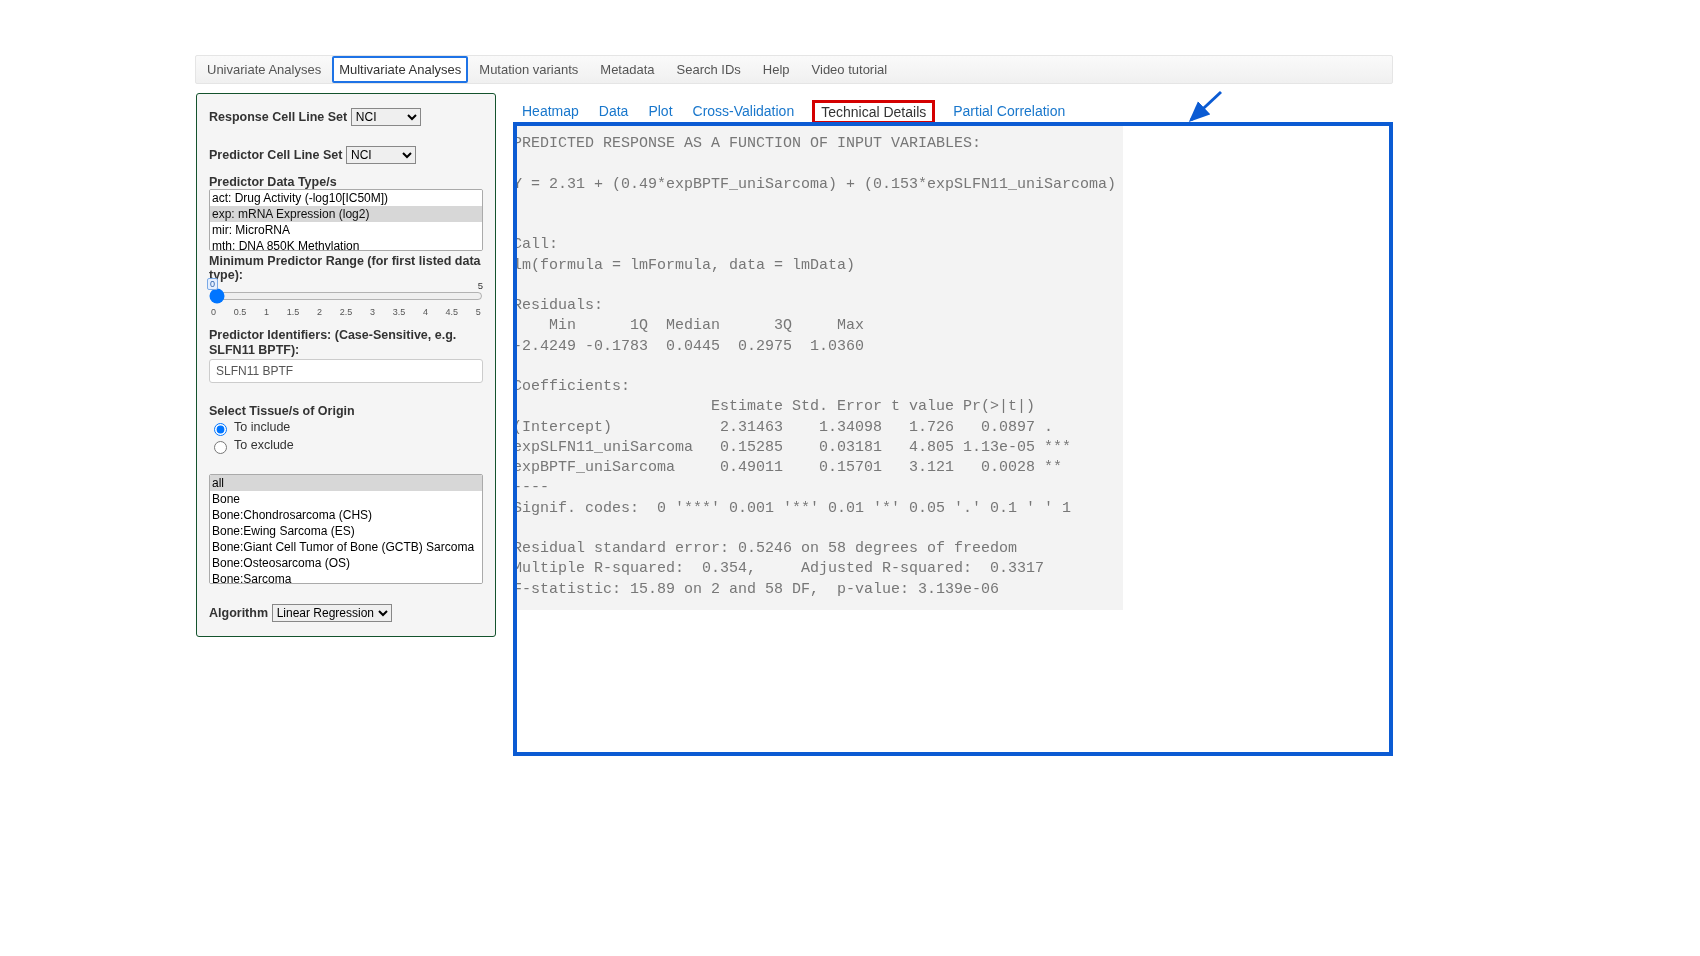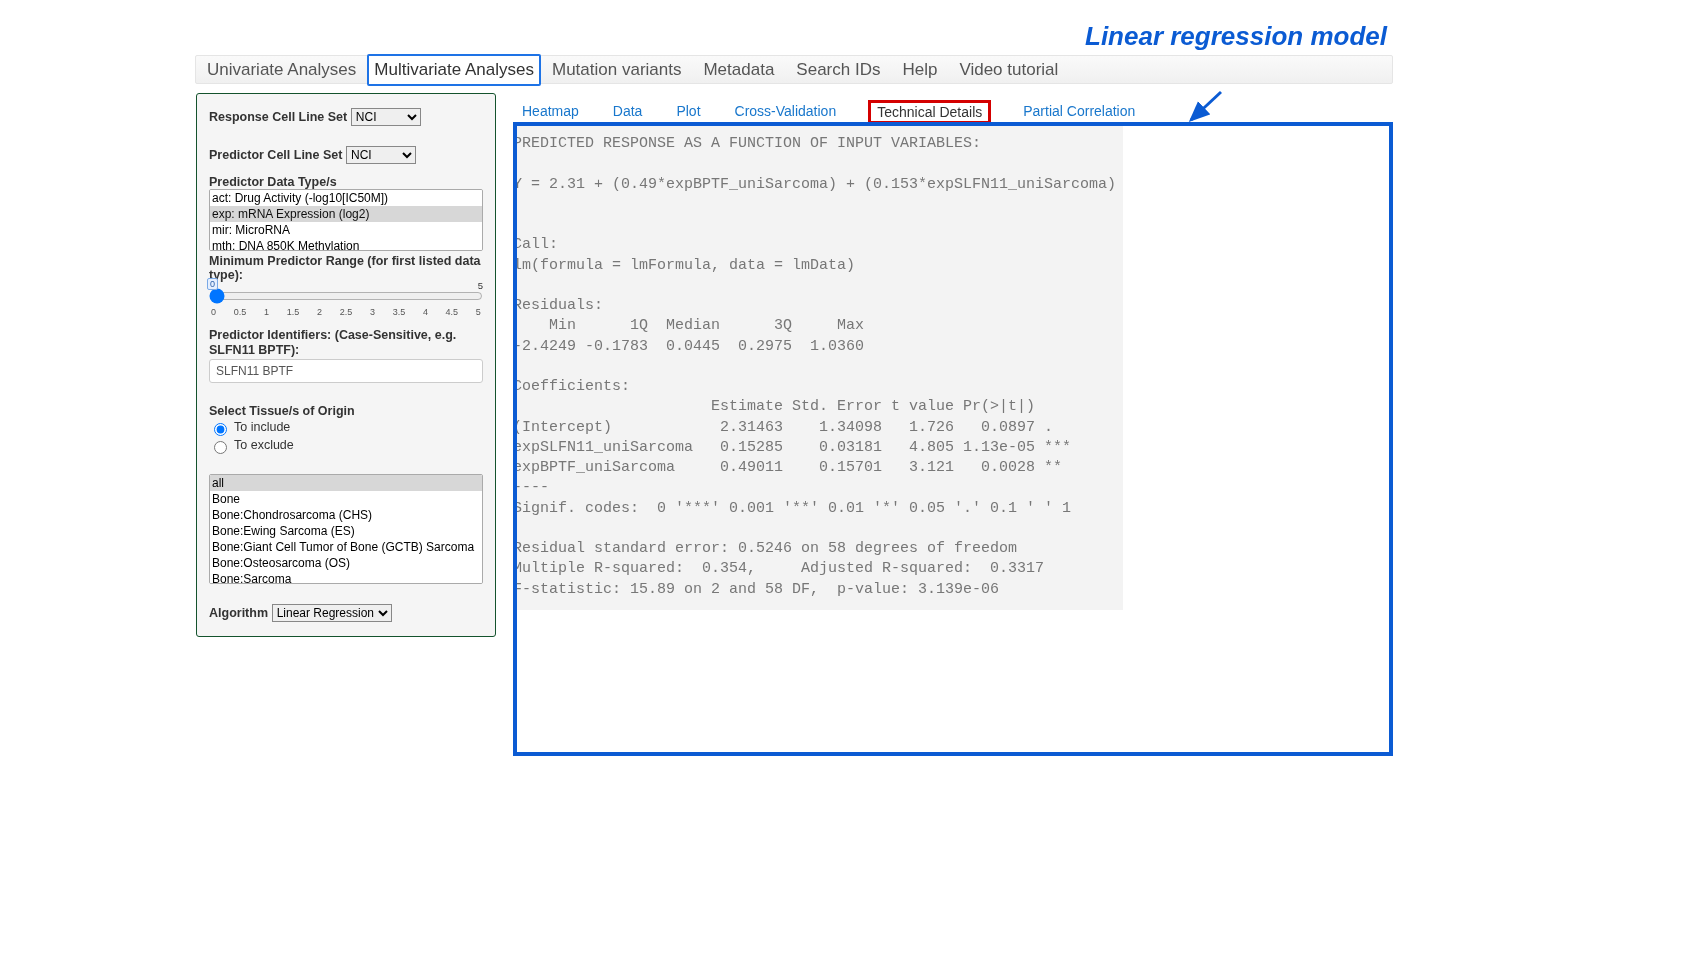--- a/index.html
+++ b/index.html
@@ -42,21 +42,21 @@
     height: 29px;
     display: flex;
     align-items: center;
     background: linear-gradient(#fafafa,#f0f0f0);
     border: 1px solid #e5e5e5;
     border-radius: 2px;
   }
   .topnav-item {
     padding: 6px 11px;
     color: #555;
-    font-size: 17px;
+    font-size: 13px;
     cursor: pointer;
   }
   .topnav-item.active {
     border: 2px solid #1e73e6;
     color: #333;
     background: #fff;
     border-radius: 2px;
     padding: 4px 5px;
   }
   
@@ -139,21 +139,21 @@
     padding: 0 2px;
   }
   .radio-row { font-size: 12.5px; margin: 2px 0; display:flex; align-items:flex-start; gap:4px;}
   .spacer-sm { height: 10px; }
   
   .subtabs {
     position: absolute;
     top: 100px;
     left: 520px;
     display: flex;
-    gap: 30px;
+    gap: 16px;
     font-size: 14px;
     justify-content: space-between;
   }
   .subtab {
     color: #1977cc;
     cursor: pointer;
     padding: 3px 2px;
   }
   .subtab.active {
     color: #333;
@@ -183,21 +183,21 @@
     border: 4px solid #0b5bd3;
     pointer-events: none;
   }
 </style>
 </head>
 <body>
 
 <div class="canvas">
 
   <div class="annotation-title">
-    <span>Linear regression model</span><br>
+    <br>
     <span>technical details</span>
   </div>
   <svg class="annotation-arrow" viewBox="0 0 40 40">
     <defs>
       <marker id="ah" markerWidth="8" markerHeight="8" refX="6" refY="3" orient="auto">
         <path d="M0,0 L7,3 L0,6 Z" fill="#0b5bd3"></path>
       </marker>
     </defs>
     <line x1="36" y1="2" x2="6" y2="30" stroke="#0b5bd3" stroke-width="3" marker-end="url(#ah)"></line>
   </svg>

